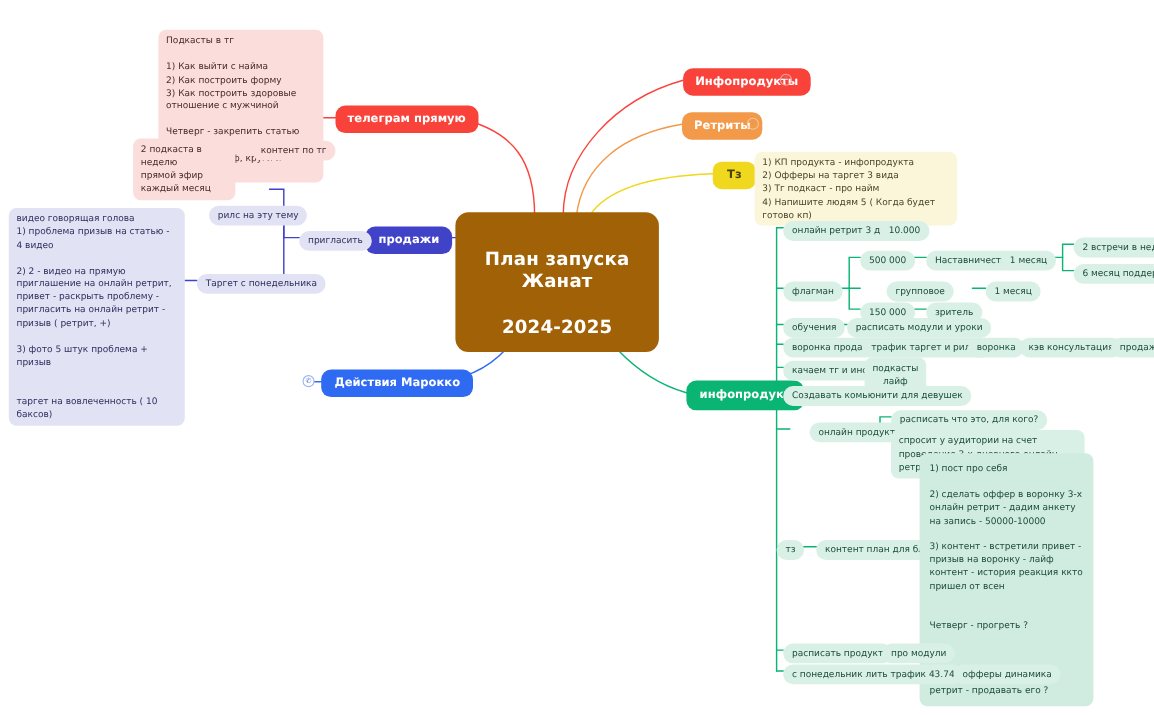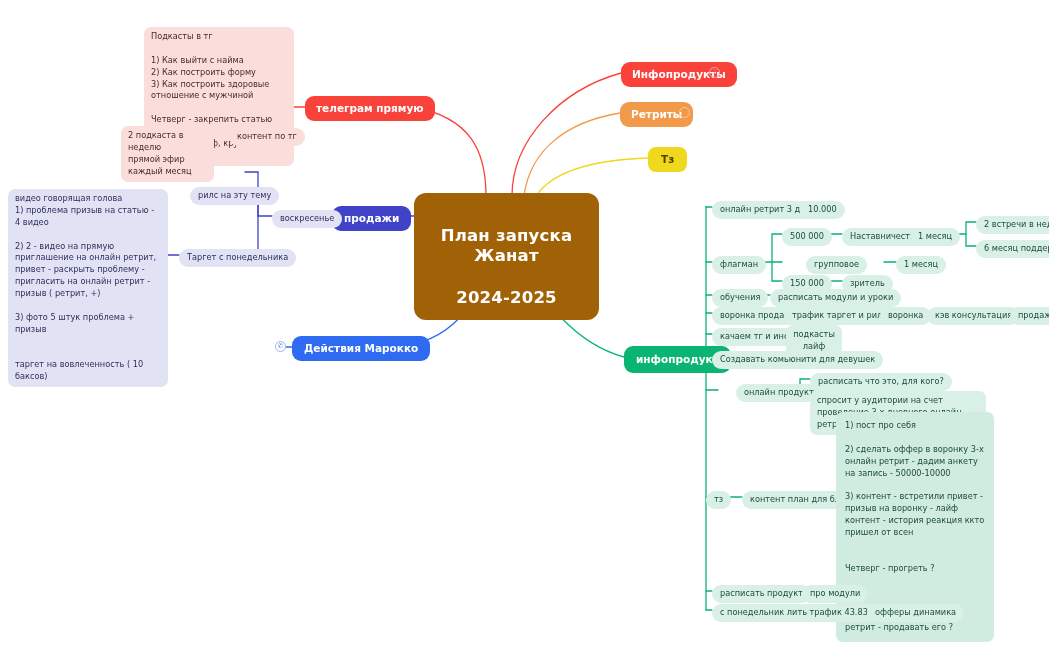--- a/index.html
+++ b/index.html
@@ -169,24 +169,28 @@
   <div class="node t-red multiline" style="left:121px; top:126px; width:93px;">2 подкаста в неделю
 прямой эфир каждый месяц</div>
 
   <div class="node root-red" style="left:621px; top:62px;">Инфопродукты</div>
   <div class="badge red" style="left:709px; top:67px;">7</div>
 
   <div class="node root-orange" style="left:620px; top:102px;">Ретриты</div>
   <div class="badge orange" style="left:679px; top:107px;">7</div>
 
   <div class="node root-yellow" style="left:648px; top:147px;">Тз</div>
+  <div class="node t-yellow multiline" style="left:686px; top:138px; width:184px;">1) КП продукта - инфопродукта
+2) Офферы на таргет 3 вида
+3) Тг подкаст - про найм
+4) Напишите людям 5 ( Когда будет готово кп)</div>
 
   <div class="node root-purple" style="left:332px; top:206px;">продажи</div>
 
-  <div class="node t-purple pill" style="left:272px; top:210px;">воскресенье</div>
+  <div class="node t-purple pill" style="left:272px; top:210px;">пригласить</div>
 
 
   <div class="node t-purple pill" style="left:190px; top:187px;">рилс на эту тему</div>
 
   <div class="node t-purple pill" style="left:179px; top:249px;">Таргет с понедельника</div>
 
   <div class="node t-purple multiline" style="left:8px; top:189px; width:160px;">видео говорящая голова
 1) проблема призыв на статью - 4 видео
 
 2) 2 - видео на прямую приглашение на онлайн ретрит, привет - раскрыть проблему - пригласить на онлайн ретрит - призыв ( ретрит, +)
@@ -249,16 +253,16 @@
 
 Четверг - прогреть ?
 
 
 
 Пятница - контент онлайн ретрит - продавать его ?</div>
 
   <div class="node t-green pill" style="left:712px; top:585px;">расписать продукт</div>
   <div class="node t-green pill" style="left:802px; top:585px;">про модули</div>
 
-  <div class="node t-green pill" style="left:712px; top:604px;">с понедельник лить трафик 43.83</div>
+  <div class="node t-green pill" style="left:712px; top:604px;">с понедельник лить трафик 43.74</div>
   <div class="node t-green pill" style="left:867px; top:604px;">офферы динамика</div>
 
 </div>
 
 </body></html>

